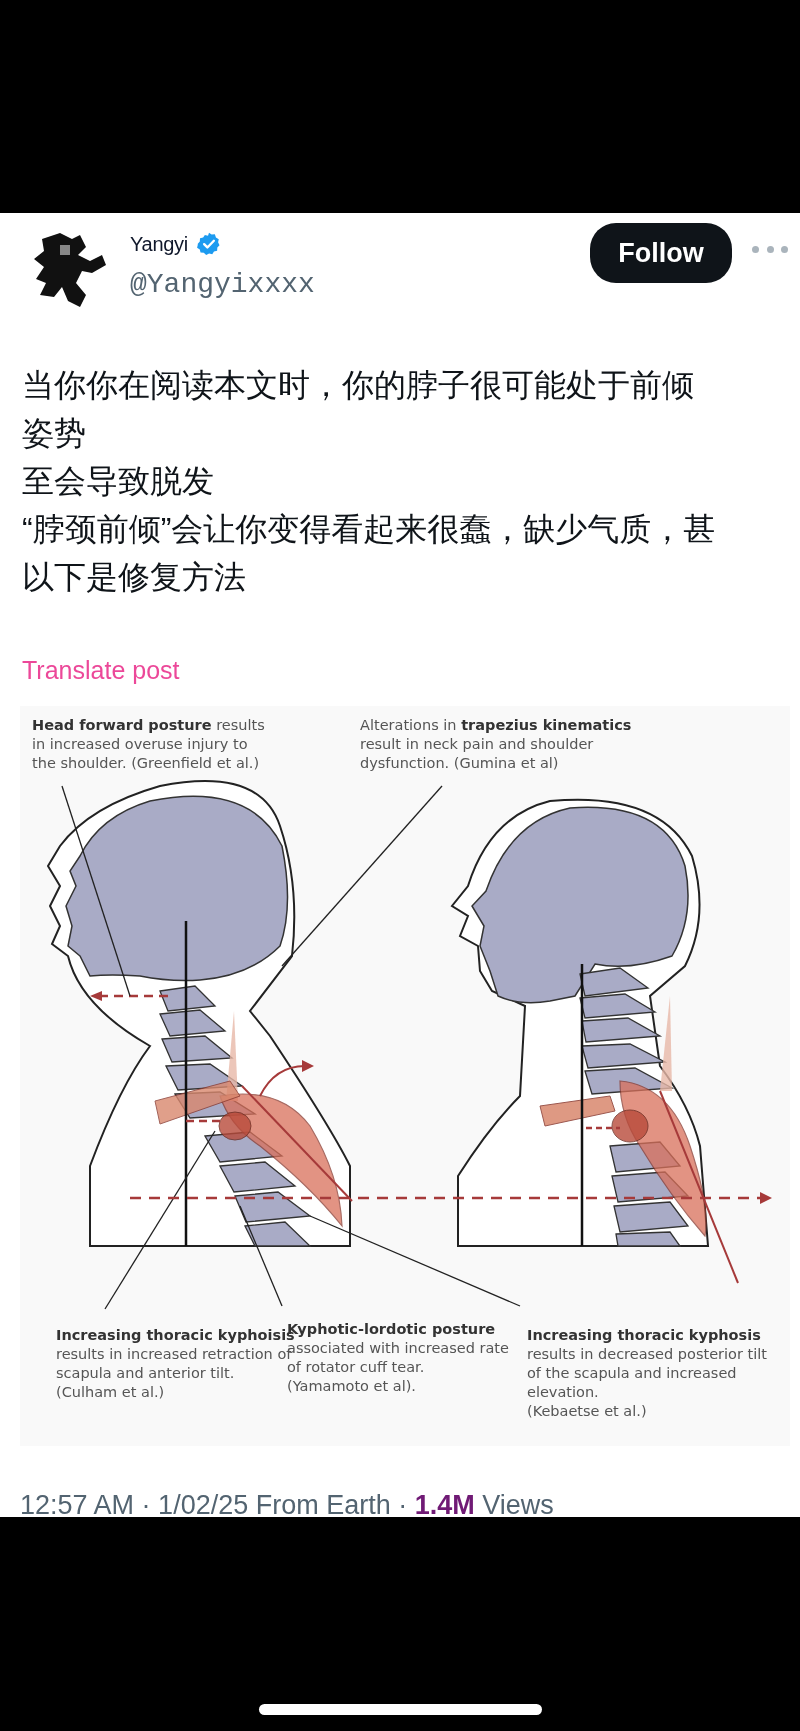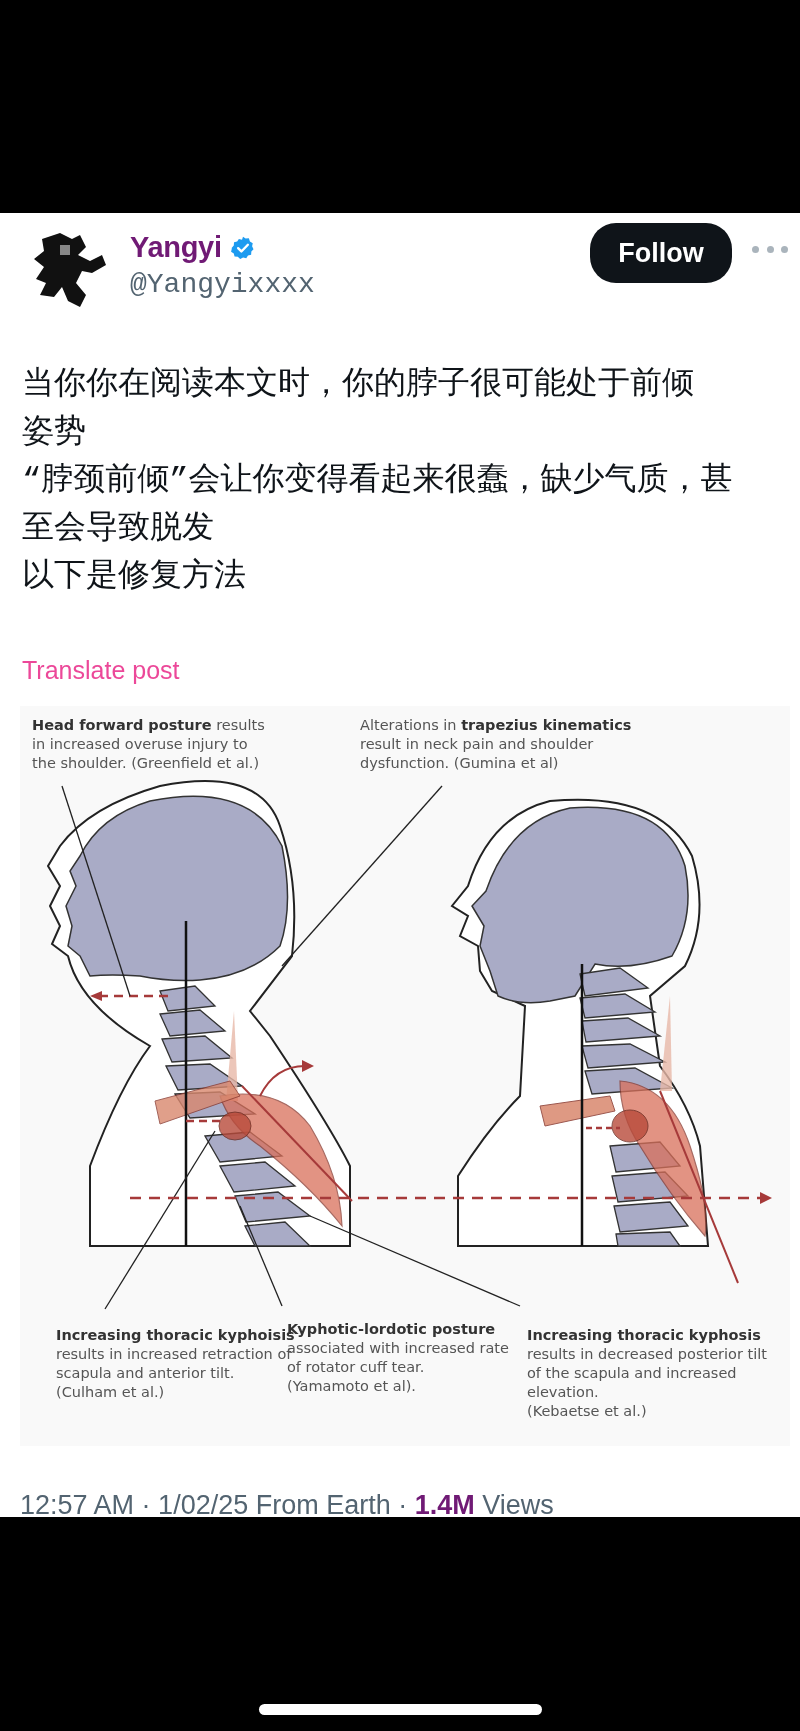--- a/index.html
+++ b/index.html
@@ -8,29 +8,29 @@
 
   .top-black { position: absolute; left: 0; top: 0; width: 800px; height: 213px; background: #000; }
   .bottom-black { position: absolute; left: 0; top: 1517px; width: 800px; height: 214px; background: #000; }
   .home-indicator { position: absolute; left: 259px; top: 1704px; width: 283px; height: 11px; background: #fff; border-radius: 6px; }
 
   .card { position: absolute; left: 0; top: 213px; width: 800px; height: 1304px; background: #fff; overflow: hidden; }
 
   
   .avatar { position: absolute; left: 20px; top: 12px; width: 92px; height: 92px; border-radius: 50%; background: #fff; overflow: hidden; }
   .name-row { position: absolute; left: 130px; top: 18px; display: flex; align-items: center; }
-  .display-name { font-size: 29px; font-weight: bold; color: #701a75; letter-spacing: -0.3px; }
+  .display-name { font-size: 20px; font-weight: normal; color: #0f172a; letter-spacing: -0.3px; }
   .verified { margin-left: 8px; width: 26px; height: 26px; }
   .handle { position: absolute; left: 130px; top: 56px; font-size: 28px; color: #536471; font-family: Liberation Mono, monospace; }
   .follow-btn { position: absolute; left: 590px; top: 10px; width: 142px; height: 60px; border-radius: 26px; background: #0f1419; color: #fff; font-size: 27px; font-weight: bold; display: flex; align-items: center; justify-content: center; border: none; }
   .more-btn { position: absolute; left: 752px; top: 26px; width: 36px; height: 20px; display: flex; align-items: center; justify-content: space-between; }
   .more-btn span { width: 7px; height: 7px; border-radius: 50%; background: #aab4bc; display: block; }
 
   
-  .post-text { position: absolute; left: 22px; top: 148px; width: 770px; font-size: 32px; line-height: 48px; color: #0f1419; font-family: Liberation Mono, monospace; }
+  .post-text { position: absolute; left: 22px; top: 148px; width: 770px; font-size: 32px; line-height: 48px; color: #0f1419; font-family: Liberation Sans, sans-serif; }
   .post-text div { white-space: nowrap; }
 
   .translate { position: absolute; left: 22px; top: 443px; font-size: 25px; color: #ec4899; }
 
   
   .figure { position: absolute; left: 20px; top: 493px; width: 770px; height: 740px; background: #f9f9f9; }
   .fig-svg { position: absolute; left: 0; top: 0; }
   .caption { position: absolute; font-size: 14.5px; line-height: 19px; color: #555; font-family: "DejaVu Sans", sans-serif; }
   .caption b { color: #333; font-weight: bold; }
 
@@ -63,22 +63,22 @@
   <button class="follow-btn">Follow</button>
   <div class="more-btn">
     <span></span>
     <span></span>
     <span></span>
   </div>
 
   <div class="post-text">
     <div>当你你在阅读本文时，你的脖子很可能处于前倾</div>
     <div>姿势</div>
+    <div>至会导致脱发</div>
     <div>“脖颈前倾”会让你变得看起来很蠢，缺少气质，甚</div>
-    <div>至会导致脱发</div>
     <div>以下是修复方法</div>
   </div>
 
   <div class="translate">Translate post</div>
 
   <div class="figure">
     <svg class="fig-svg" width="770" height="740" viewBox="0 0 770 740">
 
       <g>
 

